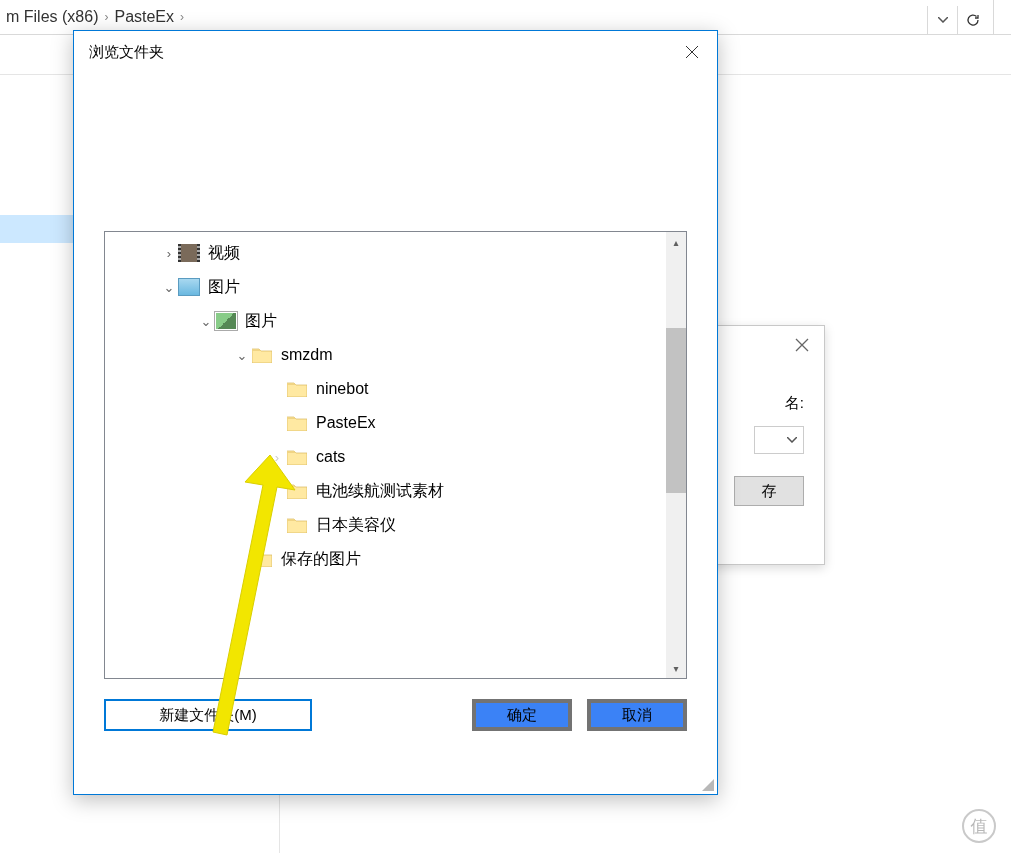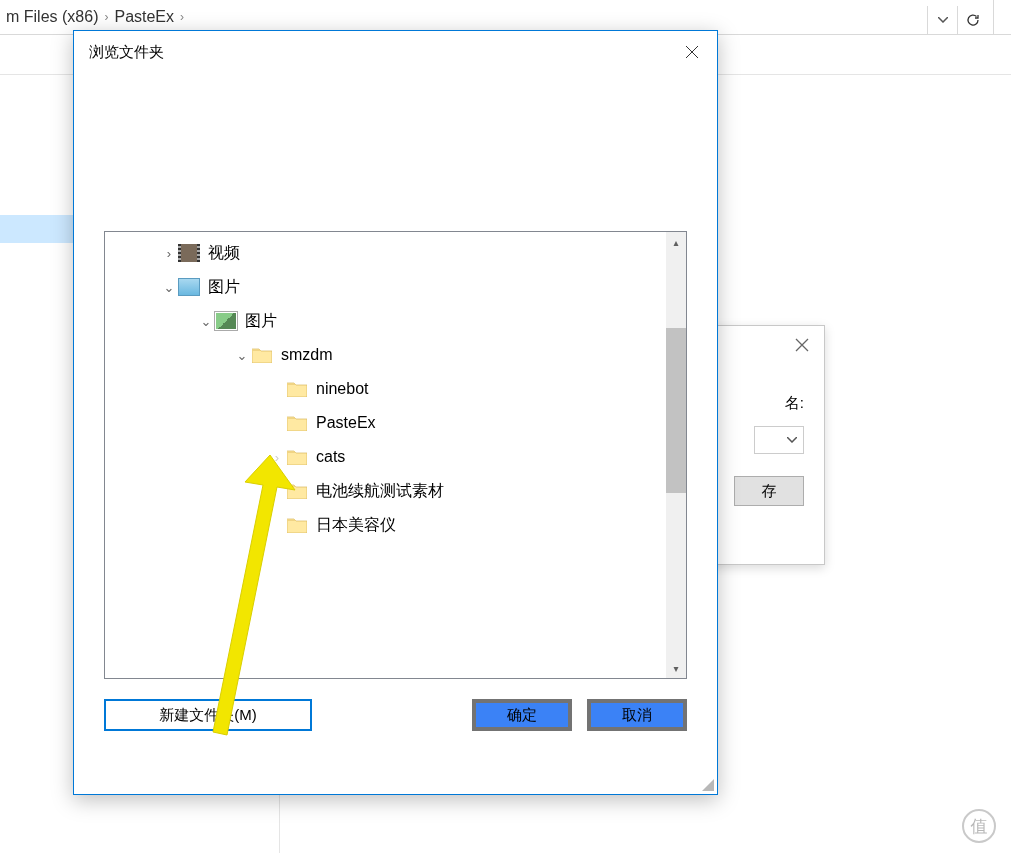--- a/index.html
+++ b/index.html
@@ -491,20 +491,30 @@
       <div class="tree-item indent-4">
         <span class="expand empty">›</span>
         <span class="folder-icon">
             <svg width="20" height="16" viewBox="0 0 20 16">
               <path d="M0 2 L7 2 L9 4 L20 4 L20 16 L0 16 Z" fill="#ffe9a2" stroke="#d9b85c" stroke-width="0.7"></path>
               <path d="M0 2 L7 2 L9 4 L0 4 Z" fill="#f0d484"></path>
             </svg>
           </span>
         <span>日本美容仪</span>
       </div>
+      <div class="tree-item indent-3">
+        <span class="expand empty">›</span>
+        <span class="folder-icon">
+            <svg width="20" height="16" viewBox="0 0 20 16">
+              <path d="M0 2 L7 2 L9 4 L20 4 L20 16 L0 16 Z" fill="#ffe9a2" stroke="#d9b85c" stroke-width="0.7"></path>
+              <path d="M0 2 L7 2 L9 4 L0 4 Z" fill="#f0d484"></path>
+            </svg>
+          </span>
+        <span>保存的图片</span>
+      </div>
     </div>
     <div class="tree-scroll">
       <div class="tree-scroll-arrow top">▴</div>
       <div class="tree-scroll-thumb"></div>
       <div class="tree-scroll-arrow bottom">▾</div>
     </div>
   </div>
 
   <div class="dialog-buttons">
     <button class="dlg-btn primary">新建文件夹(M)</button>

